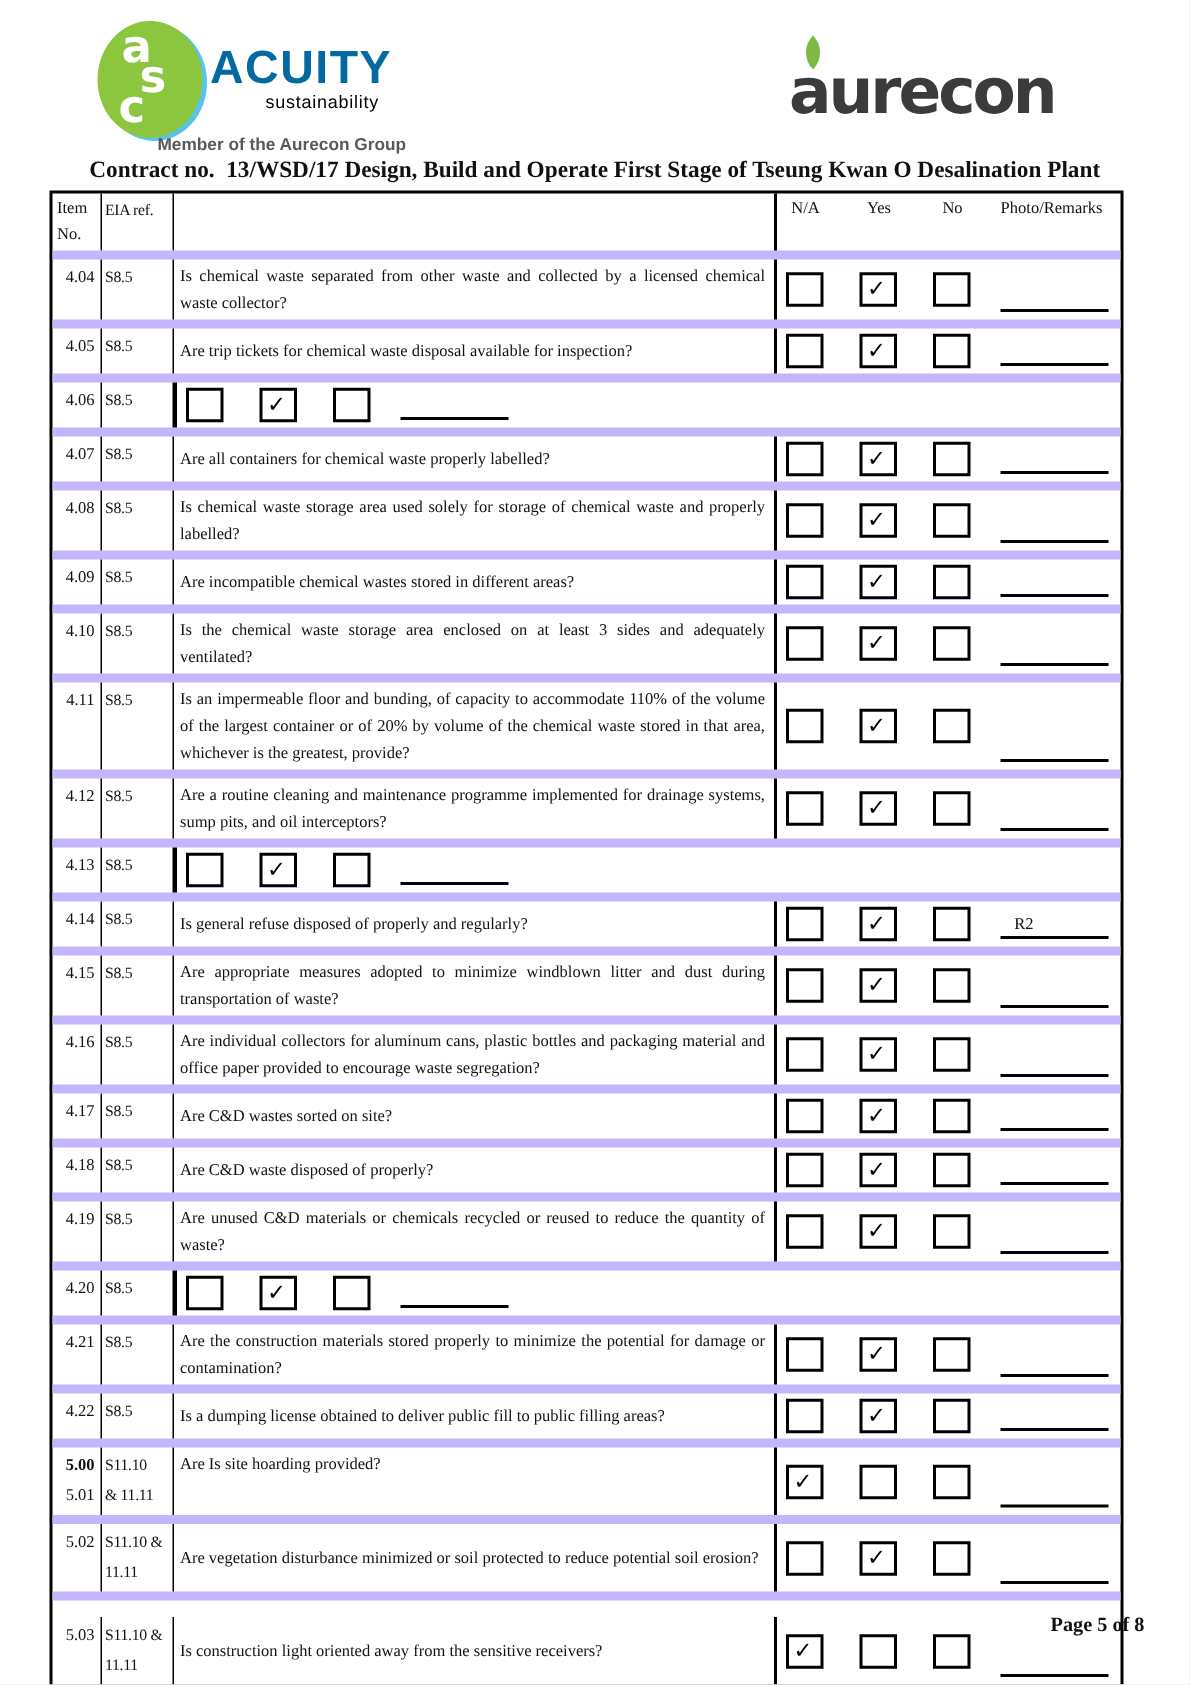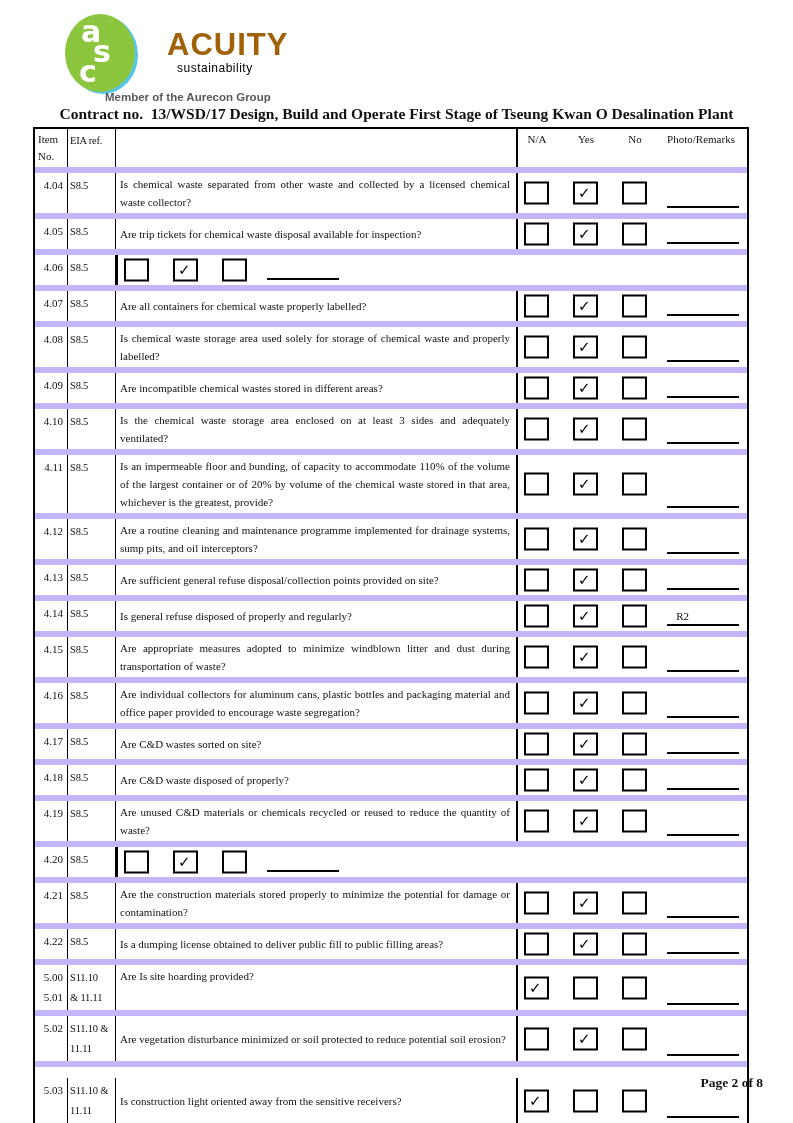--- a/index.html
+++ b/index.html
@@ -8,22 +8,22 @@
 
   
   .acuity{position:absolute;left:65px;top:13px;width:240px;height:94px;}
   .acuity-mark{position:absolute;left:3px;top:3px;width:70px;height:78px;}
   .mark-blue{position:absolute;left:0;top:0;width:70px;height:78px;border-radius:50%;background:#56c5ea;}
   .mark-green{position:absolute;left:-3px;top:-2px;width:70px;height:78px;border-radius:50%;background:#8cc63f;}
   .ml{position:absolute;color:#fff;font-family:"DejaVu Sans",sans-serif;font-weight:bold;line-height:1;}
   .ml-a{left:13px;top:1px;font-size:30px;}
   .ml-s{left:25px;top:21px;font-size:30px;}
   .ml-c{left:11px;top:41px;font-size:30px;}
-  .acuity-name{position:absolute;left:102px;top:14px;font-family:"Liberation Sans",sans-serif;
-               font-weight:bold;font-size:31px;color:#a16207;letter-spacing:1px;}
+  .acuity-name{position:absolute;left:75px;top:14px;font-family:"Liberation Sans",sans-serif;
+               font-weight:bold;font-size:31px;color:#0369a1;letter-spacing:1px;}
   .acuity-tagline{position:absolute;left:112px;top:48px;font-family:"Liberation Sans",sans-serif;
                font-size:12px;color:#000000;letter-spacing:0.5px;}
   .acuity-member{position:absolute;left:40px;top:78px;font-family:"Liberation Sans",sans-serif;
                font-weight:bold;font-size:11.5px;color:#58595b;}
 
   
   .aurecon{position:absolute;left:524px;top:28px;width:230px;height:66px;}
   .aurecon-leaf{position:absolute;left:10px;top:-1px;width:16px;height:16px;background:#7cbb42;
                border-radius:0 100% 0 100%;transform:rotate(45deg);}
   .aurecon-text{position:absolute;left:2px;top:12px;font-family:"DejaVu Sans",sans-serif;
@@ -36,21 +36,21 @@
 
   
   .ctable{position:absolute;left:33px;top:127px;width:716px;border:2px solid #000;box-sizing:border-box;}
   .row{display:flex;border-bottom:6px solid #c4b5fd;min-height:36px;position:relative;box-sizing:border-box;}
   .row:last-child{border-bottom:none;margin-top:11px;}
   .row.header{min-height:40px;}
   .row.section{min-height:44px;}
   .c-item{width:33px;border-right:1px solid #000;font-size:11px;padding:2px 4px 2px 2px;
           text-align:right;line-height:20px;box-sizing:border-box;flex-shrink:0;}
   .c-item span{display:block;}
-  .c-item span.bold{font-weight:normal;text-align:right;}
+  .c-item span.bold{font-weight:bold;text-align:right;}
   .header .c-item{text-align:left;line-height:17px;padding-left:3px;}
   .c-eia{width:48px;border-right:1px solid #000;font-size:10.5px;padding:3px 1px 2px 2px;
          line-height:20px;box-sizing:border-box;flex-shrink:0;}
   .c-eia span{display:block;white-space:nowrap;letter-spacing:-0.2px;}
   .header .c-eia{line-height:17px;}
   .c-q{flex:1;font-size:11px;line-height:18px;padding:2px 6px 2px 4px;display:flex;
        flex-direction:column;justify-content:center;text-align:justify;box-sizing:border-box;}
   .row.section .c-q{justify-content:flex-start;}
   .c-q .section-title{font-weight:bold;text-align:left;}
   .c-checks{width:231px;border-left:2px solid #000;position:relative;box-sizing:border-box;flex-shrink:0;}
@@ -80,20 +80,24 @@
       <div class="mark-green"></div>
       <span class="ml ml-a">a</span>
       <span class="ml ml-s">s</span>
       <span class="ml ml-c">c</span>
     </div>
     <div class="acuity-name">ACUITY</div>
     <div class="acuity-tagline">sustainability</div>
     <div class="acuity-member">Member of the Aurecon Group</div>
   </div>
 
+  <div class="aurecon">
+    <span class="aurecon-leaf"></span>
+    <span class="aurecon-text">aurecon</span>
+  </div>
 
   <div class="title">Contract no.  13/WSD/17 Design, Build and Operate First Stage of Tseung Kwan O Desalination Plant</div>
 
   <div class="ctable" id="ctable">
     <div class="row header">
       <div class="c-item">
         <span>Item</span>
         <span>No.</span>
       </div>
       <div class="c-eia">
@@ -276,23 +280,20 @@
           <div class="remark-line"></div>
         </div>
       </div>
       <div class="row">
         <div class="c-item">
           <span>4.13</span>
         </div>
         <div class="c-eia">
           <span>S8.5</span>
         </div>
-        <div class="c-q">
-          <div class="q-text">Are sufficient general refuse disposal/collection points provided on site?</div>
-        </div>
         <div class="c-checks">
           <div class="box box-na"></div>
           <div class="box box-yes">
             <span class="check-icon">✓</span>
           </div>
           <div class="box box-no"></div>
           <div class="remark-line"></div>
         </div>
       </div>
       <div class="row">
@@ -520,14 +521,14 @@
           <div class="box box-na">
             <span class="check-icon">✓</span>
           </div>
           <div class="box box-yes"></div>
           <div class="box box-no"></div>
           <div class="remark-line"></div>
         </div>
       </div>
     </div>
 
-  <div class="footer">Page 2 of 8</div>
+  <div class="footer">Page 5 of 8</div>
 </div>
 
 </body></html>

